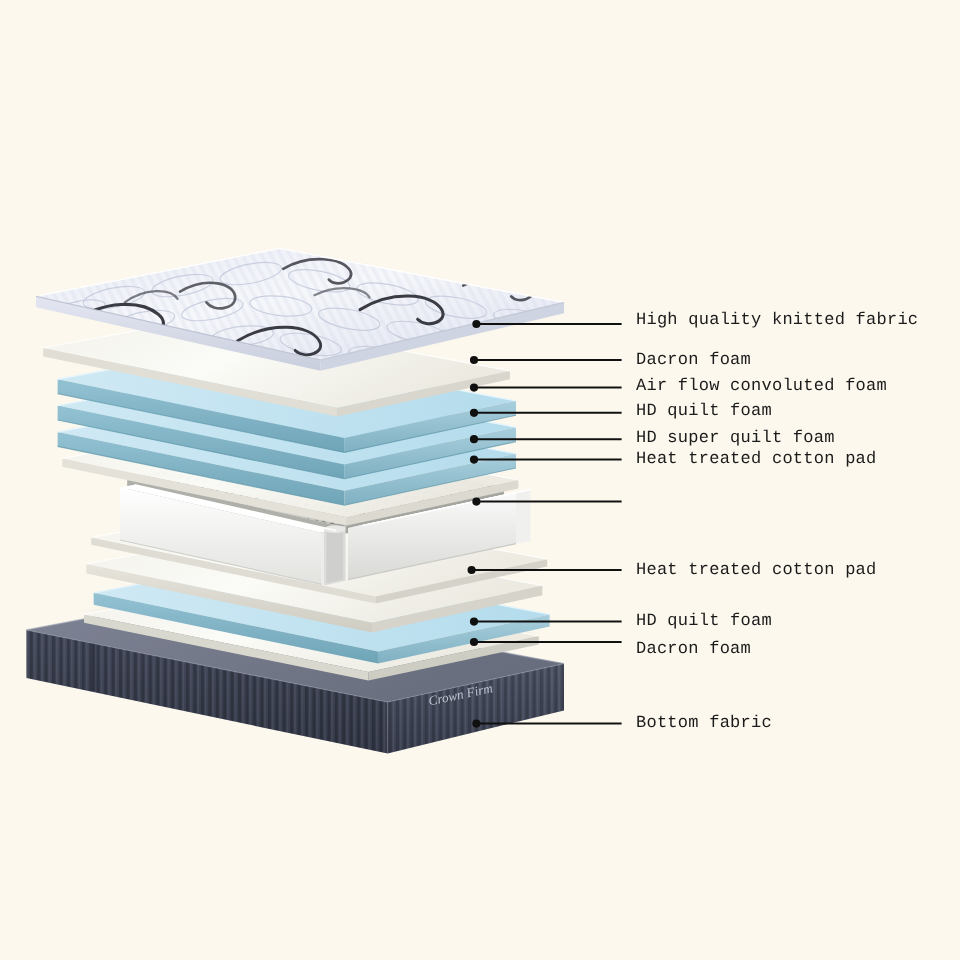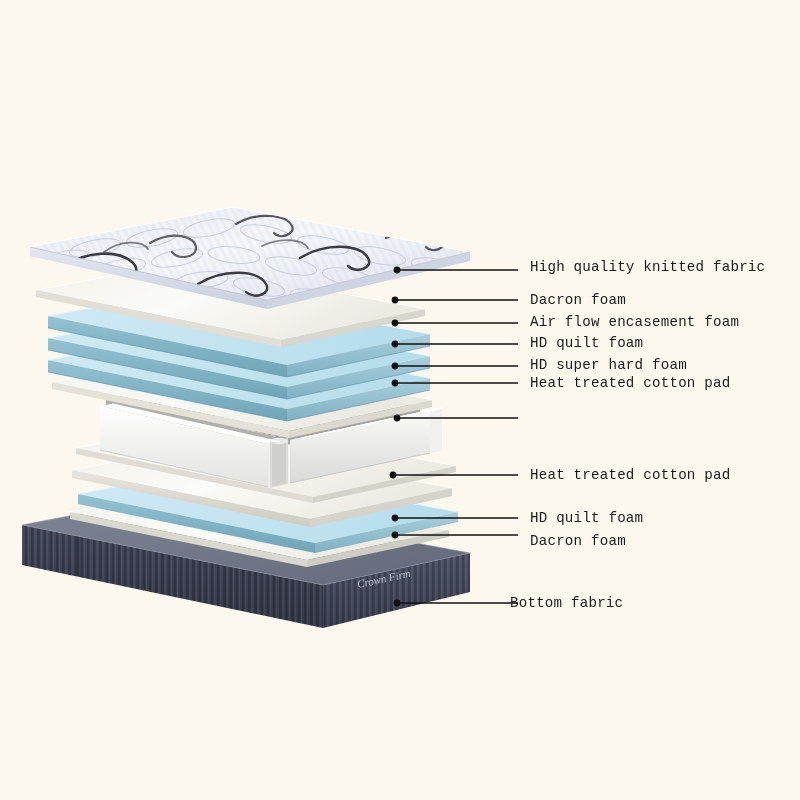--- a/index.html
+++ b/index.html
@@ -344,23 +344,23 @@
         <circle cx="395" cy="535" r="3.4" fill="#101010"></circle>
         <line x1="397" y1="603" x2="518" y2="603" stroke="#101010" stroke-width="1.7"></line>
         <circle cx="397" cy="603" r="3.4" fill="#101010"></circle>
       </g>
 
   </svg>
 
   <div class="label-layer" id="labels">
       <div class="callout" style="left: 530px; top: 258px;"><div>High quality knitted fabric</div></div>
       <div class="callout" style="left: 530px; top: 291px;"><div>Dacron foam</div></div>
-      <div class="callout" style="left: 530px; top: 313px;"><div>Air flow encasement foam</div></div>
+      <div class="callout" style="left: 530px; top: 313px;"><div>Air flow convoluted foam</div></div>
       <div class="callout" style="left: 530px; top: 334px;"><div>HD quilt foam</div></div>
-      <div class="callout" style="left: 530px; top: 356px;"><div>HD super hard foam</div></div>
+      <div class="callout" style="left: 530px; top: 356px;"><div>HD super quilt foam</div></div>
       <div class="callout" style="left: 530px; top: 374px;"><div>Heat treated cotton pad</div></div>
       <div class="callout" style="left: 530px; top: 466px;"><div>Heat treated cotton pad</div></div>
       <div class="callout" style="left: 530px; top: 509px;"><div>HD quilt foam</div></div>
       <div class="callout" style="left: 530px; top: 532px;"><div>Dacron foam</div></div>
-      <div class="callout" style="left: 510px; top: 594px;"><div>Bottom fabric</div></div>
+      <div class="callout" style="left: 530px; top: 594px;"><div>Bottom fabric</div></div>
     </div>
 
 </div>
 
 </body></html>

